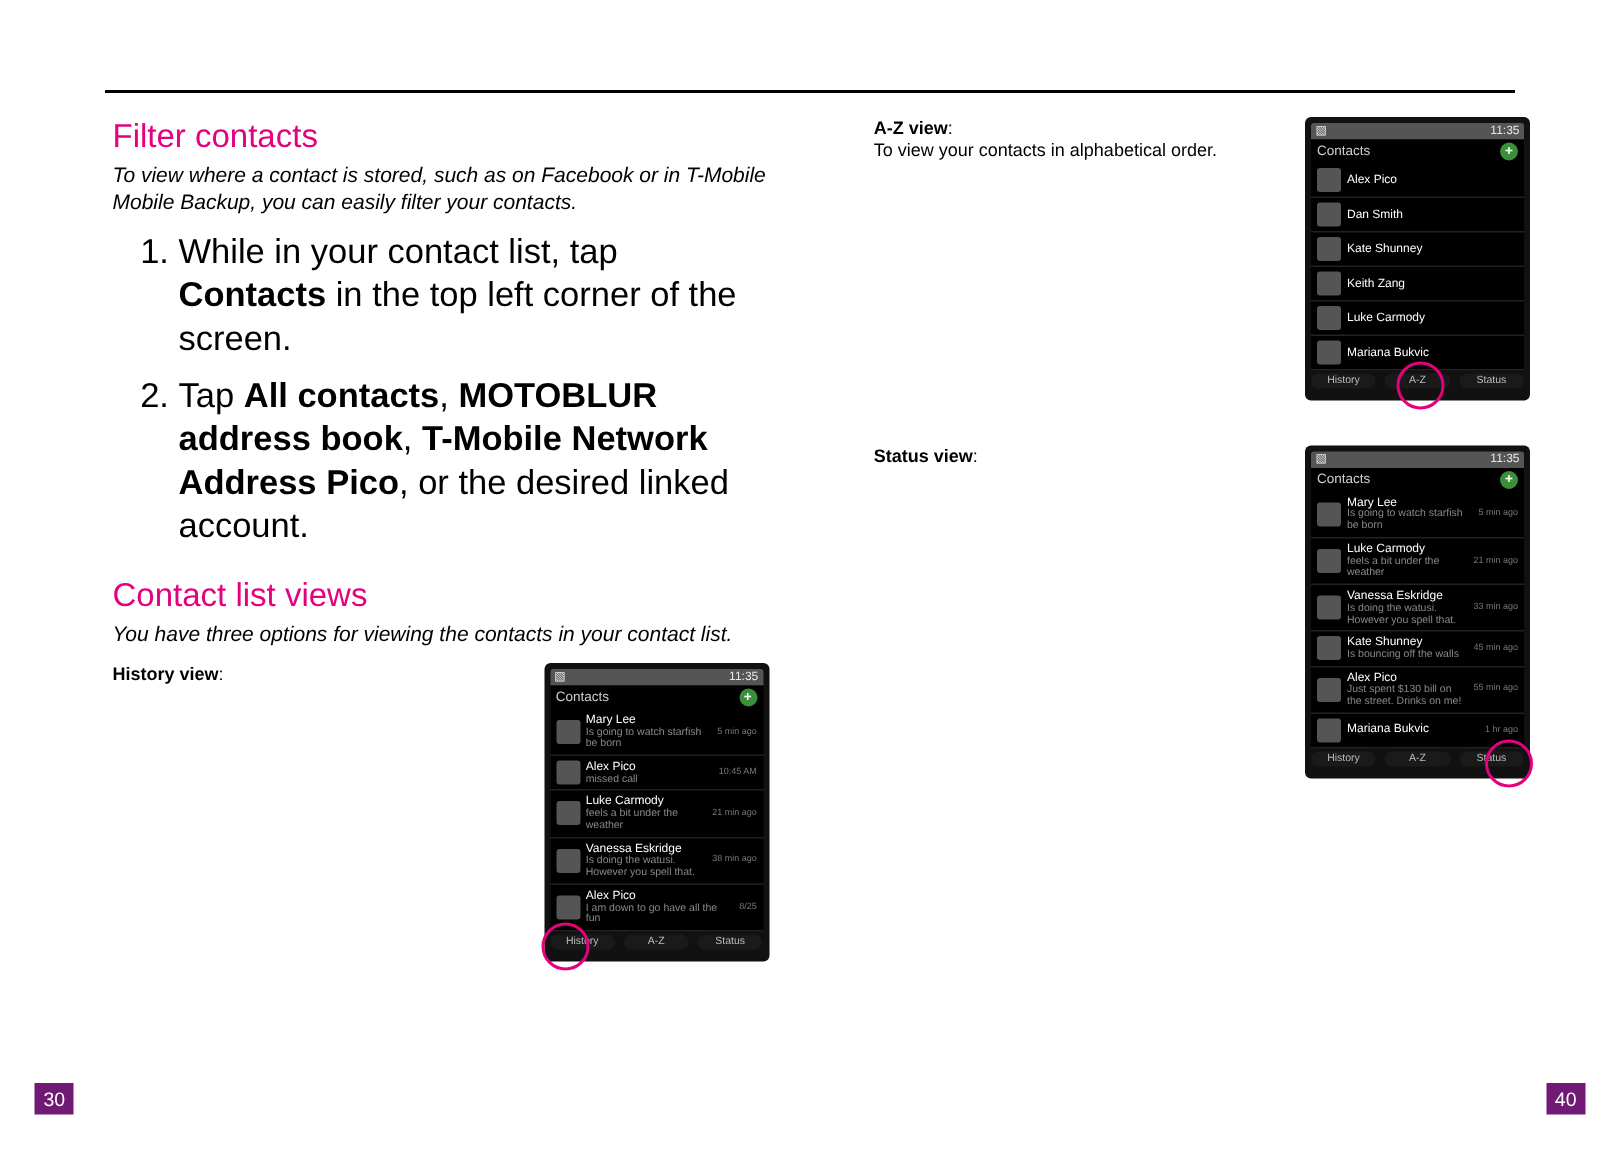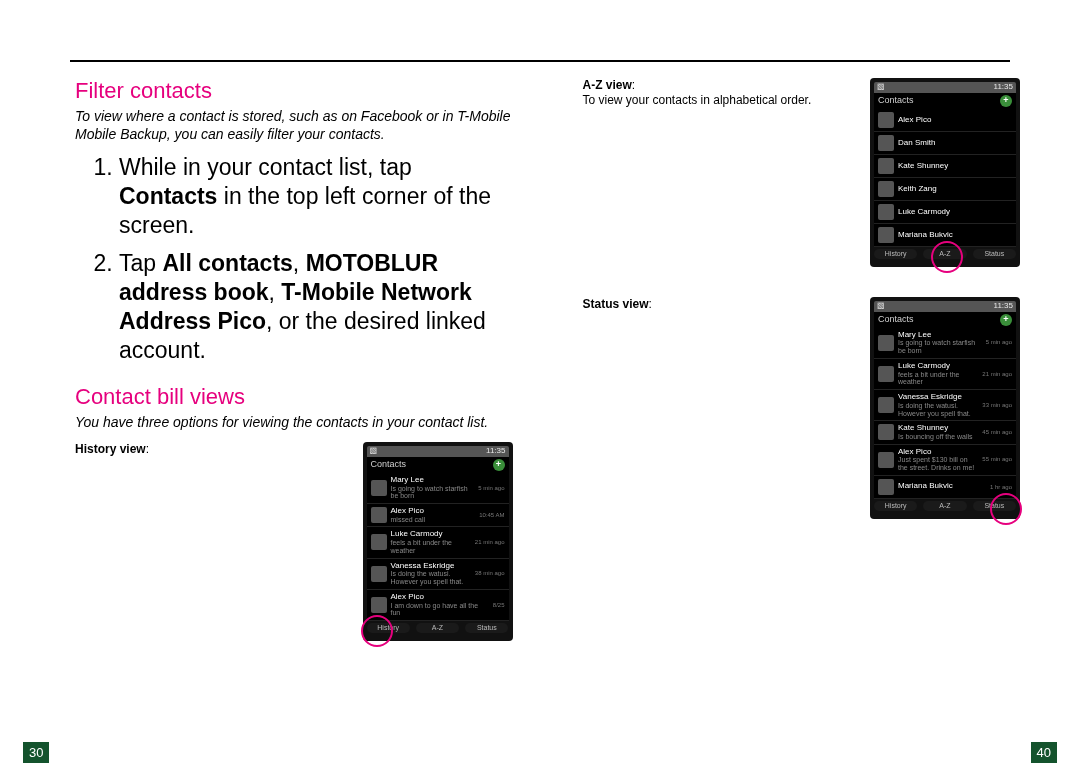--- a/index.html
+++ b/index.html
@@ -133,22 +133,22 @@
     padding:1px 0; font-size:7px; color:#bbb;
   }
   .ring {
     position:absolute;
     width:28px;height:28px;border-radius:50%;
     border:2px solid #e6007e;
     pointer-events:none;
   }
   .page-num {
     position:absolute;
-    bottom:12px;
-    background:#14532d;color:#fff;
+    bottom:32px;
+    background:#701a75;color:#fff;
     font-size:13px;
     padding:3px 6px;
   }
   .page-num.left  { left:23px; }
   .page-num.right { right:23px; }
 </style>
 </head>
 <body>
 
 <div class="page">
@@ -163,21 +163,21 @@
 
       <ol class="steps">
         <li>
           <span>While in your contact list, tap </span><span class="bold">Contacts</span><span> in the top left corner of the screen.</span>
         </li>
         <li>
           <span>Tap </span><span class="bold">All contacts</span><span>, </span><span class="bold">MOTOBLUR address book</span><span>, </span><span class="bold">T-Mobile Network Address Pico</span><span>, or the desired linked account.</span>
         </li>
       </ol>
 
-      <h2 class="section" style="margin-top:20px">Contact bill views</h2>
+      <h2 class="section" style="margin-top:20px">Contact list views</h2>
       <p class="body-text">You have three options for viewing the contacts in your contact list.</p>
 
       <div class="view-block">
         <div class="view-text">
           <span class="bold">History view</span><span>:</span><br>
         </div>
 
         <div class="phone">
           <div class="statusbar">
             <span>▧</span>

